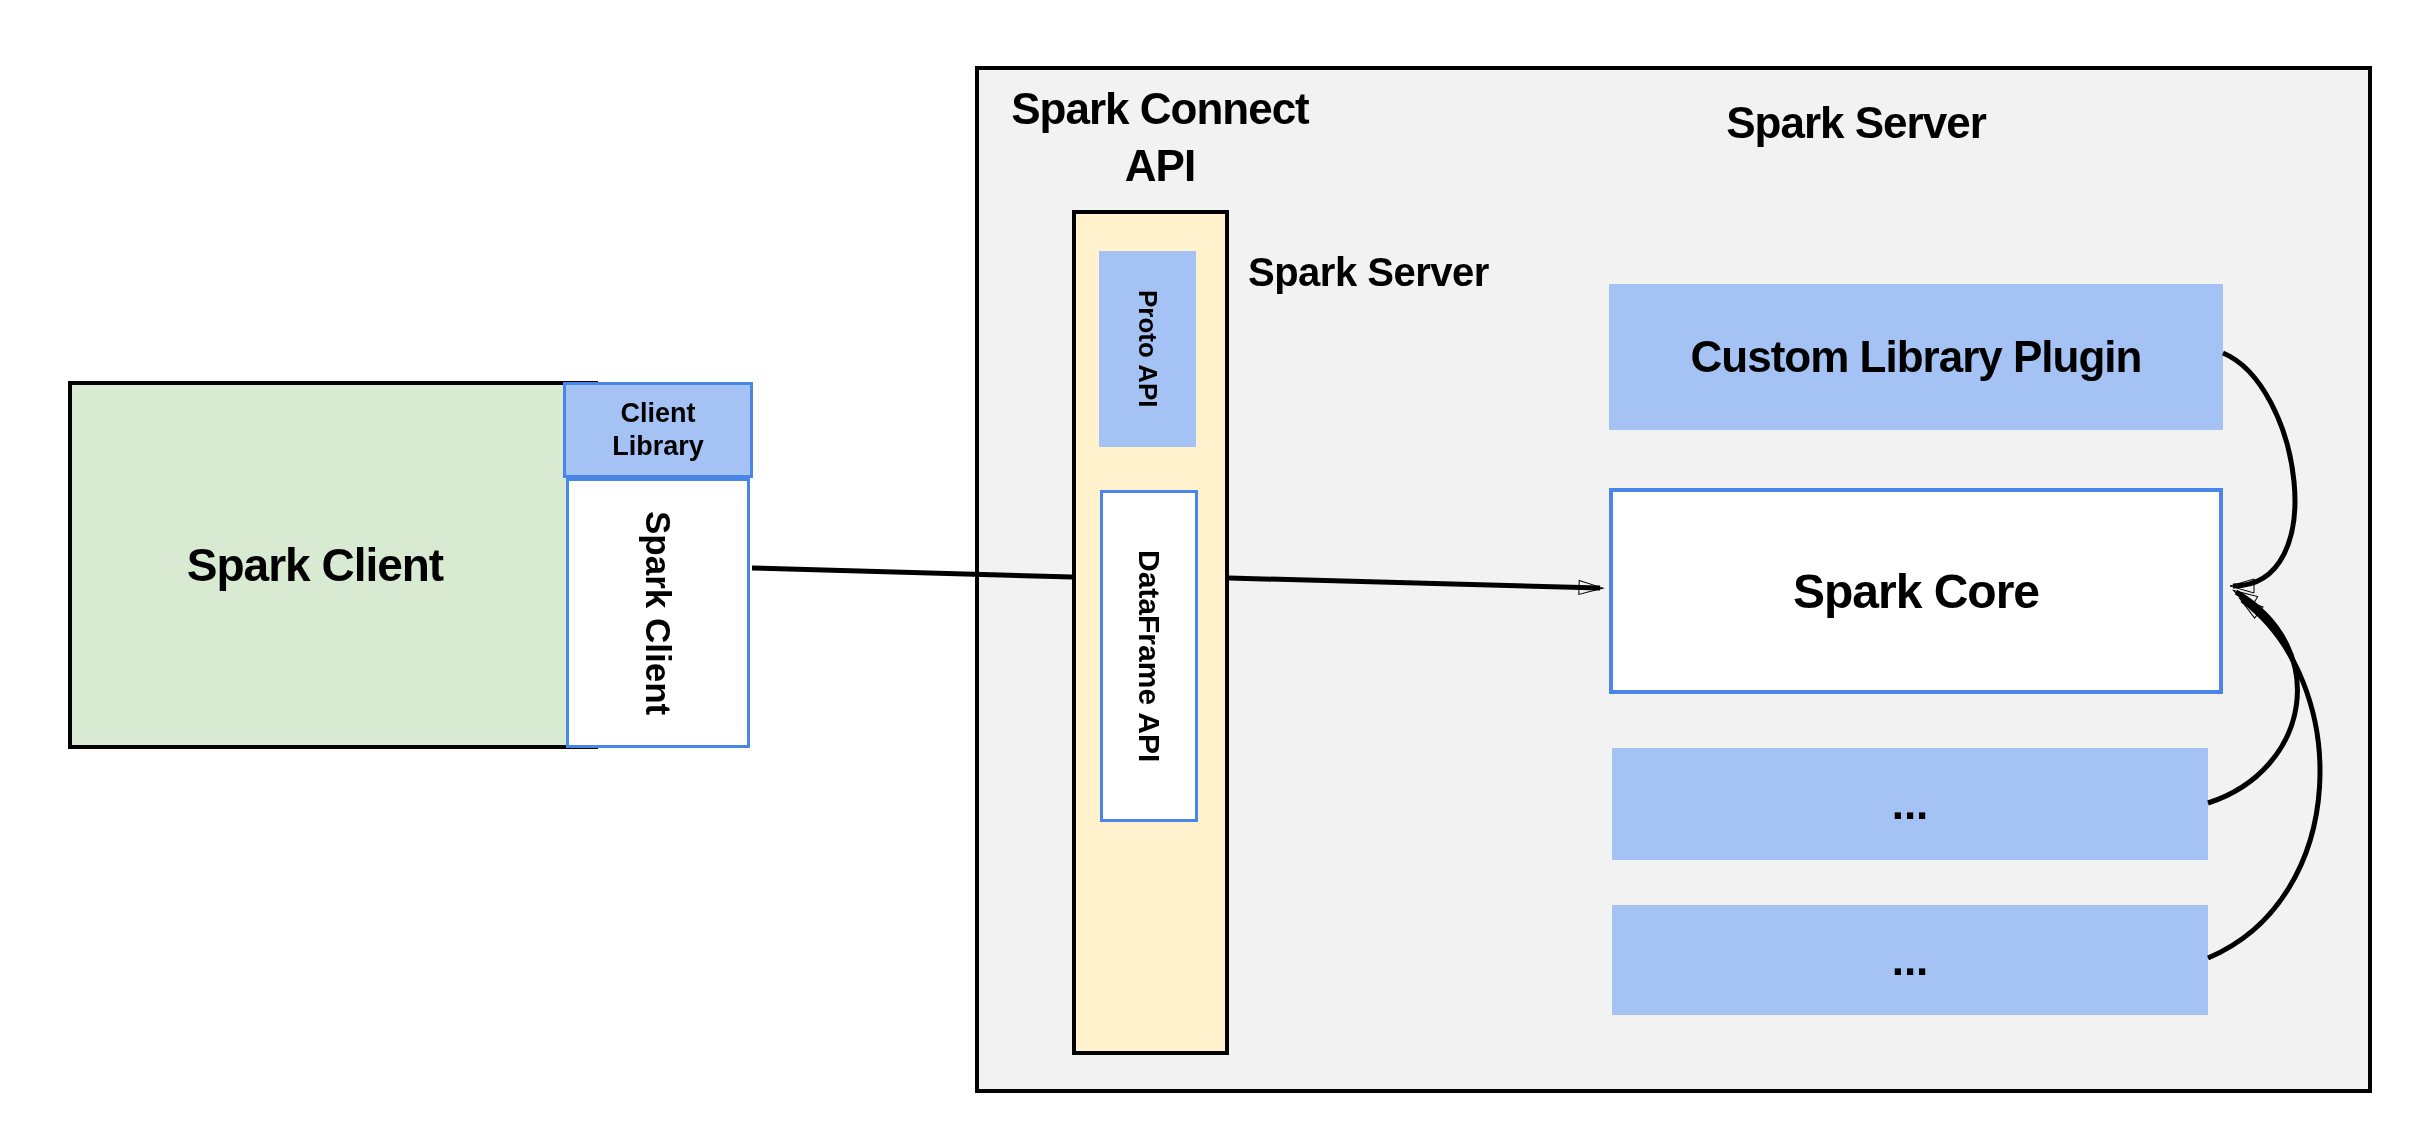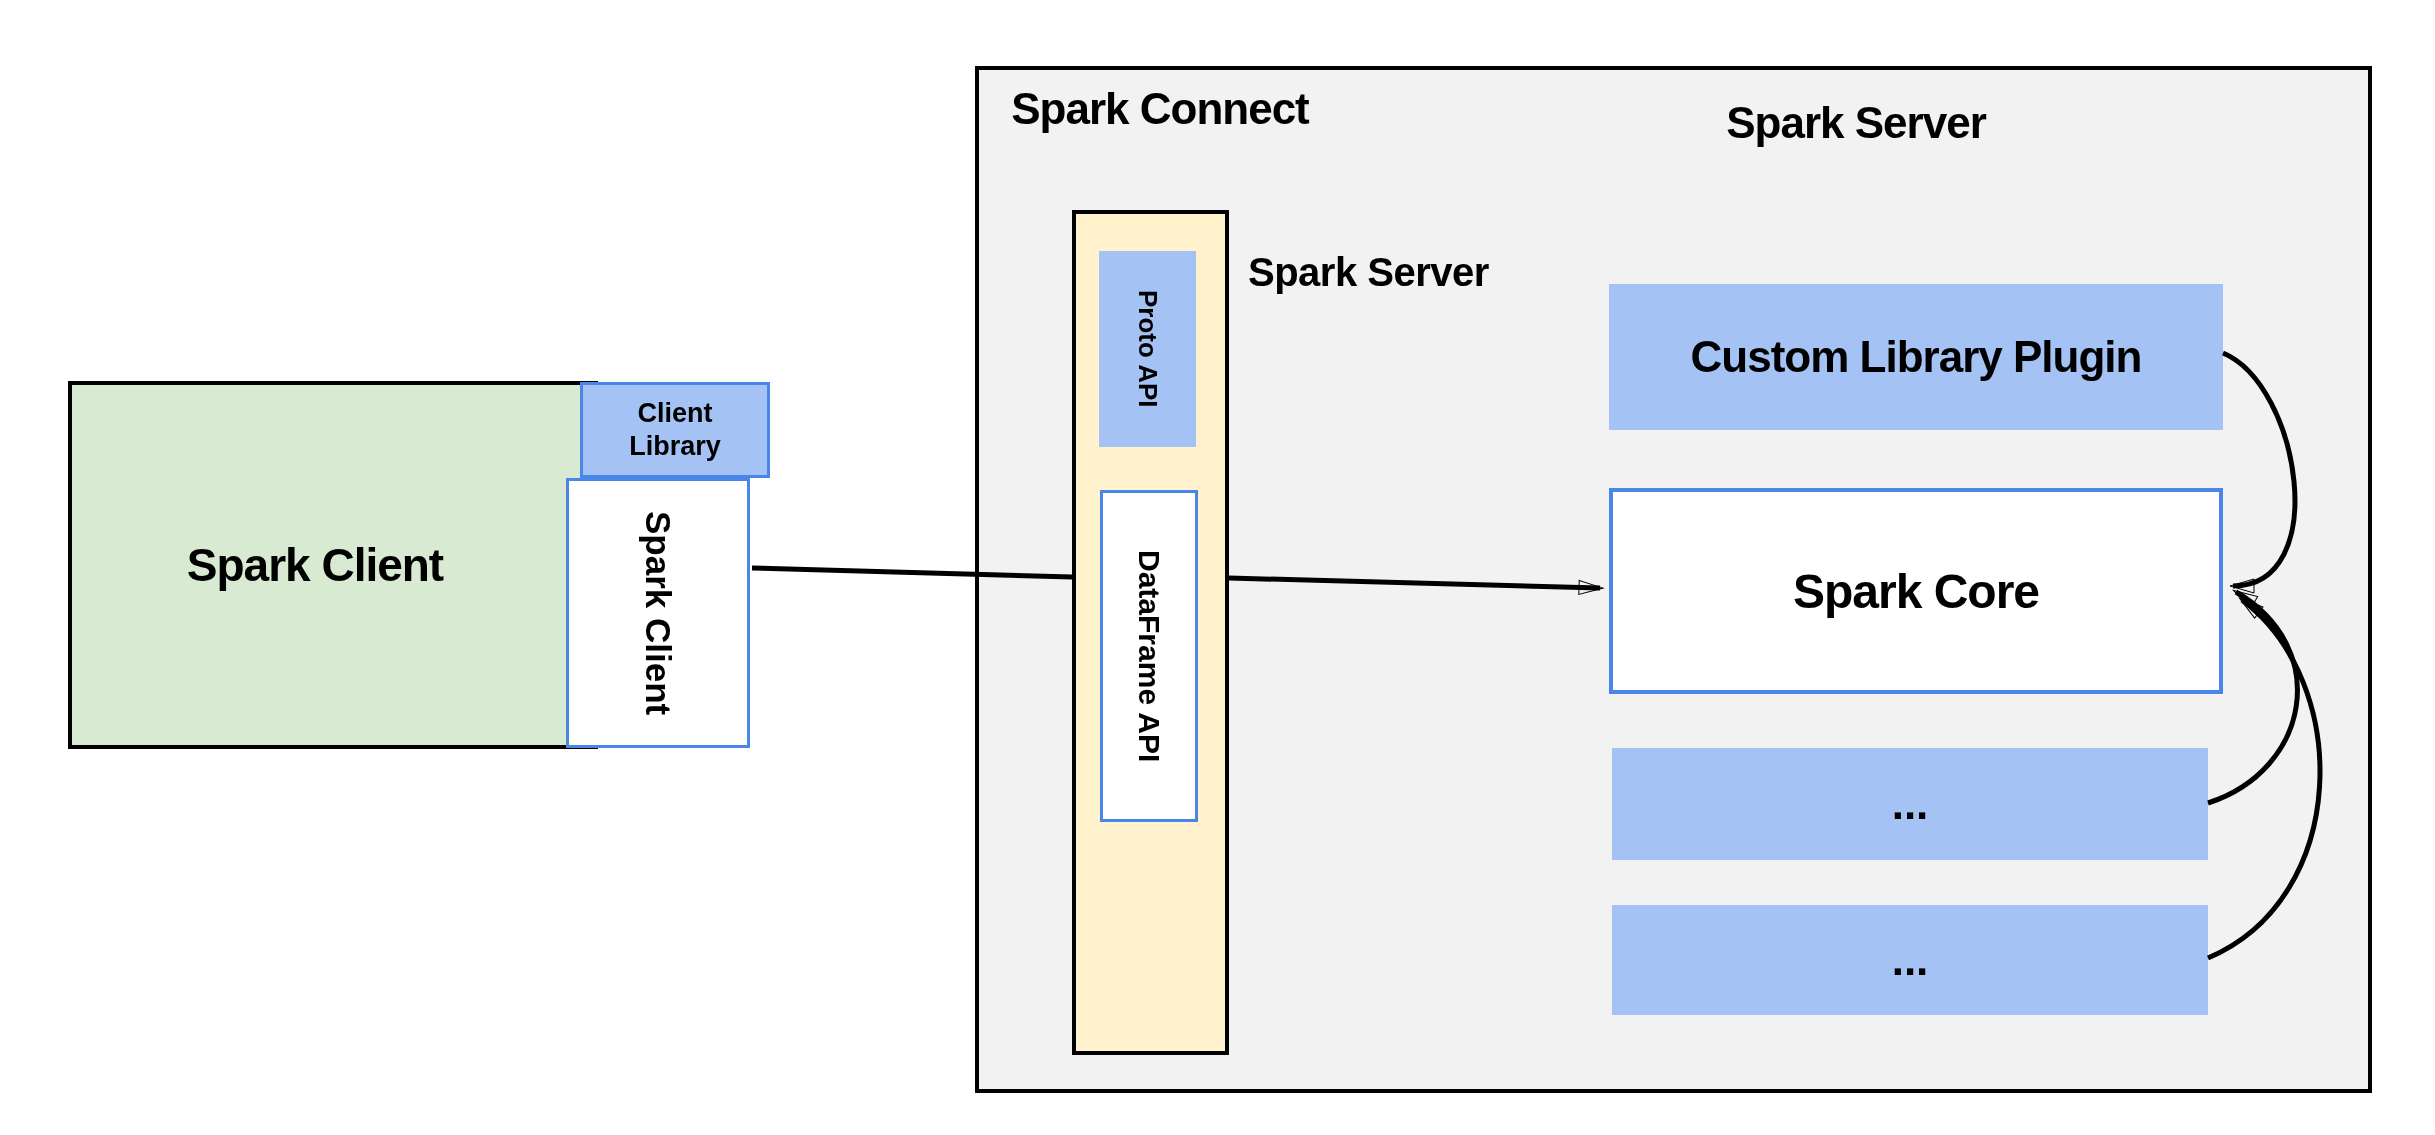--- a/index.html
+++ b/index.html
@@ -78,21 +78,21 @@
     left: 68px; top: 381px; width: 530px; height: 368px;
     background: var(--green_fill);
     border: 4px solid var(--line_color);
   }
   .client-app-label {
     left: 68px; top: 381px; width: 494px; height: 368px;
     font-size: 46px; line-height: 60px; letter-spacing: -1px;
     flex-direction: column;
   }
   .package-box {
-    left: 580px; top: 382px; width: 190px; height: 96px;
+    left: 563px; top: 382px; width: 190px; height: 96px;
     background: var(--blue_fill);
     border: 3px solid var(--blue_border);
     font-size: 27px; line-height: 33px;
     flex-direction: column;
   }
   .spark-client-box {
     left: 566px; top: 478px; width: 184px; height: 270px;
     background: #ffffff;
     border: 3px solid var(--blue_border);
     font-size: 35px;
@@ -131,20 +131,21 @@
 </style>
 </head>
 <body>
 
 <div id="canvas">
 
   <div class="abs server-panel"></div>
 
   <div class="abs connect-api-label">
     <div>Spark Connect</div>
+    <div>API</div>
   </div>
 
   <div class="abs server-title">Spark Server</div>
 
   <div class="abs yellow-box"></div>
 
   <div class="abs proto-box vtext">
     <span>Proto API</span>
   </div>
 

